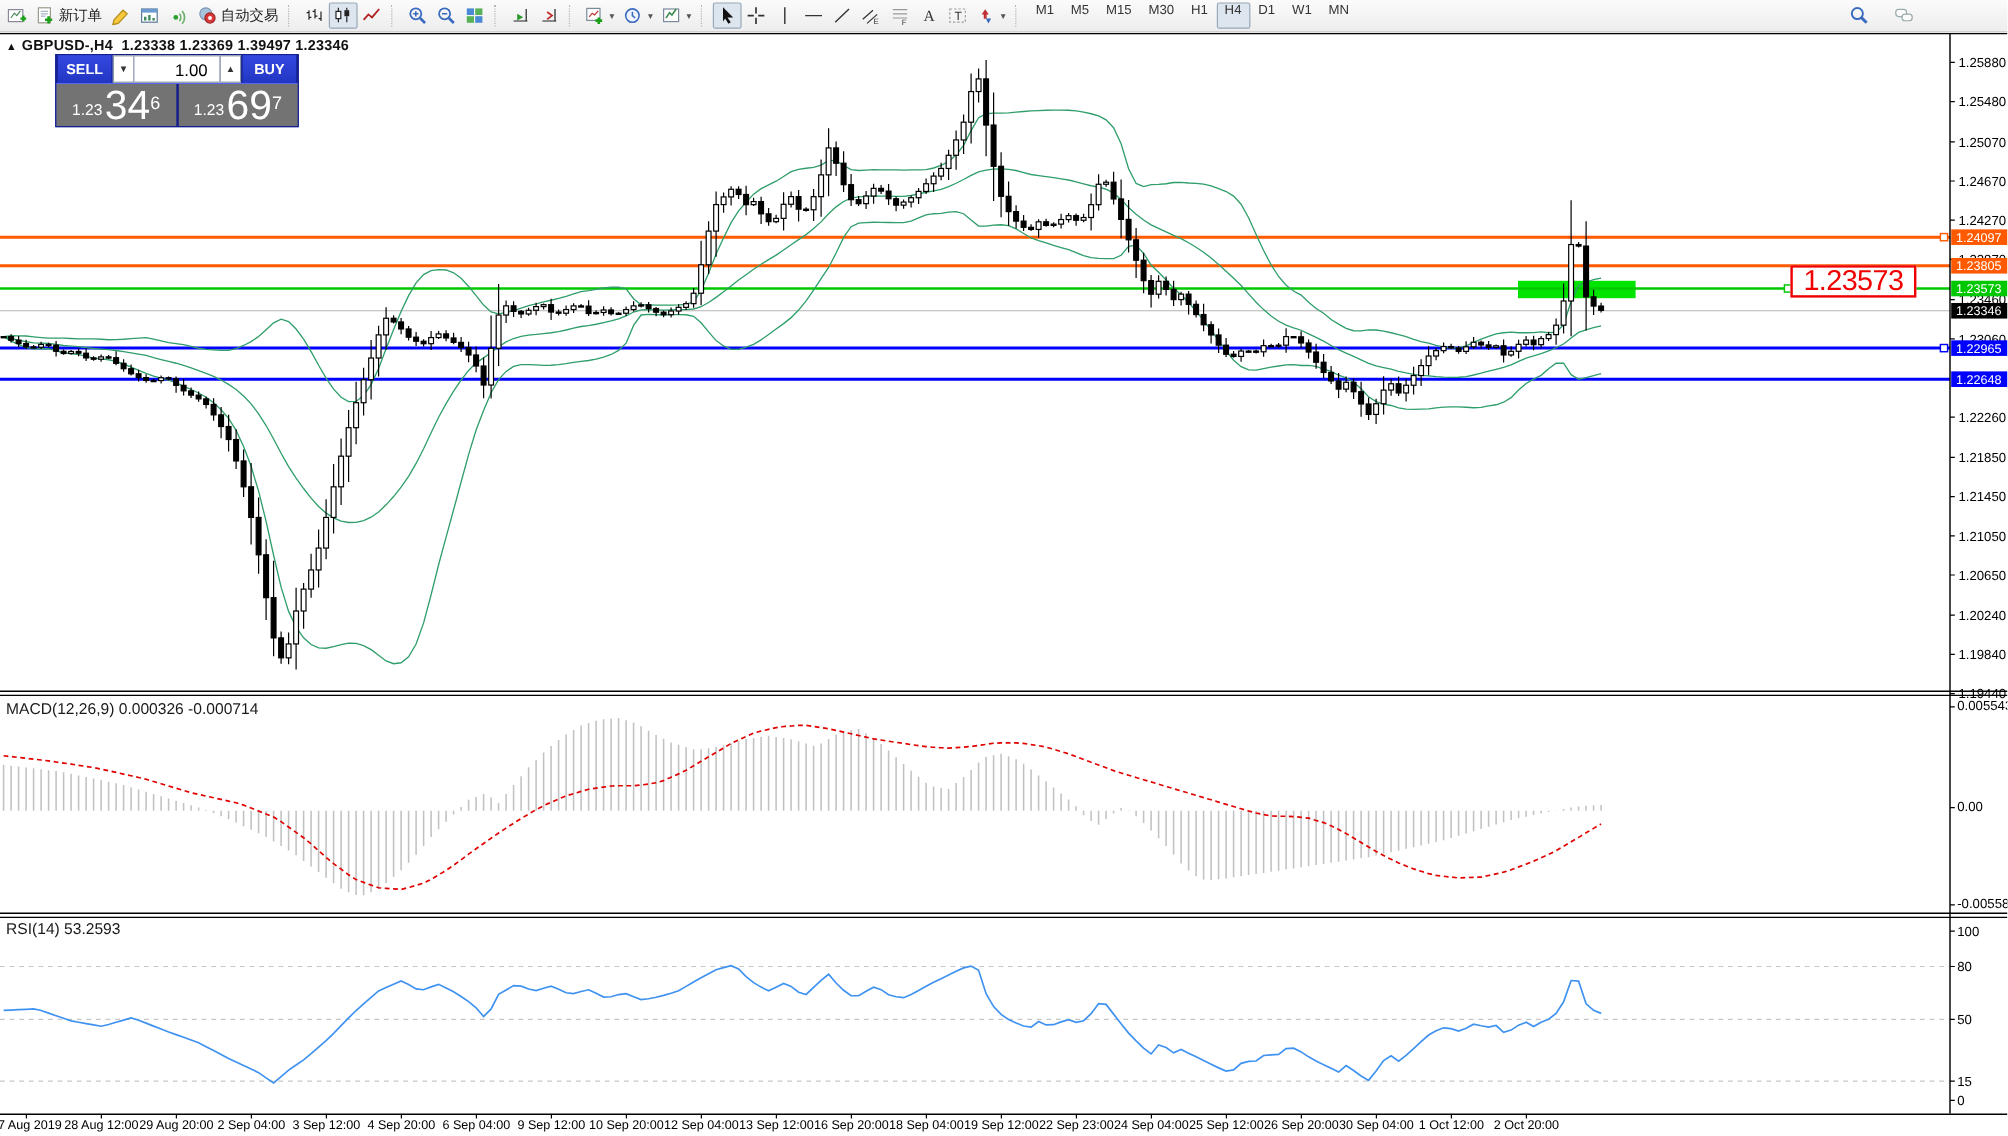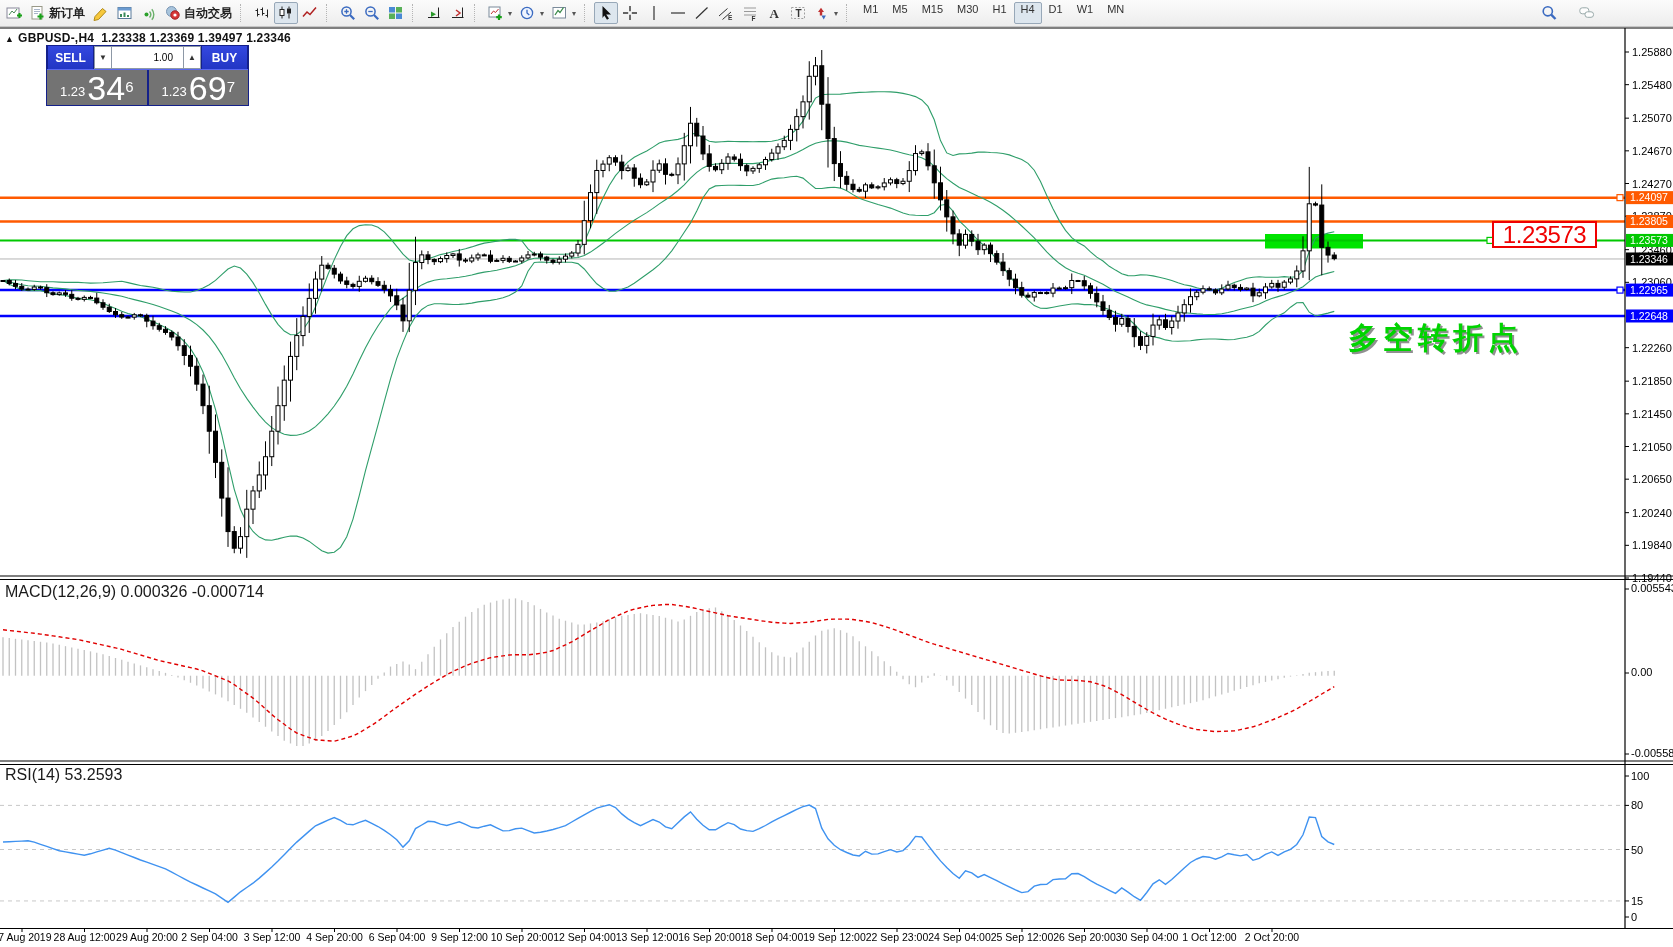--- a/index.html
+++ b/index.html
@@ -8,21 +8,21 @@
   #app { position:relative; width:1673px; height:947px; background:#fff; }
 
   
   #toolbar { position:absolute; left:0; top:0; width:1673px; height:27px;
     background:linear-gradient(#fbfbfb,#ededed); border-bottom:1px solid #c6c6c6;
     display:flex; align-items:center; padding:0 2px; z-index:20; }
   .tb-group { display:flex; align-items:center; height:100%; }
   .tb-sep { width:7px; height:18px; border-left:1px dotted #b5b5b5; margin:0 3px 0 4px; }
   .tb-btn { display:flex; align-items:center; gap:3px; height:22px; min-width:23px;
     padding:0 3px; border:1px solid transparent; border-radius:2px; justify-content:center;
-    font-size:12px; color:#222; cursor:default;font-weight:bold; }
+    font-size:12px; color:#222; cursor:default; }
   .tb-btn.active { border:1px solid #98a8b8; background:#dde6ee; }
   .tb-btn svg { display:block; }
   .tb-btn .cjk { font-size:12px; }
   .tb-btn .caret { font-size:8px; color:#555; margin-left:1px; }
   .tb-tf { font-size:11px; color:#333; padding:0 6px; height:22px; display:flex;
     border:1px solid transparent; border-radius:2px; }
   .tb-tf.active { border:1px solid #98a8b8; background:#dde6ee; }
   #tb-right { margin-left:auto; display:flex; align-items:center; gap:14px; padding-right:72px; }
 
   
@@ -33,36 +33,36 @@
 
   #trade-panel { position:absolute; left:3px; top:45px; width:203px; z-index:6;
     background:#1b2cb0; border:1px solid #14208a;margin-left:43px; }
   #tp-row1 { display:flex; height:23px; }
   .tp-btn { flex:0 0 47px; background:linear-gradient(#3448e0,#2236c4); color:#fff;
     font-size:12px; font-weight:700; display:flex; align-items:center; justify-content:center;
     border-right:1px solid #14208a; border-left:1px solid #14208a; }
   .tp-spin { flex:0 0 18px; background:#fff; border:1px solid #8d98a6; color:#333;
     font-size:8px; display:flex; align-items:center; justify-content:center; }
   #tp-volume { flex:1; background:#fff; border-top:1px solid #8d98a6; border-bottom:1px solid #8d98a6;
-    color:#000; font-size:10px; display:flex; align-items:center; justify-content:flex-end; padding-right:10px; }
+    color:#000; font-size:14px; display:flex; align-items:center; justify-content:flex-end; padding-right:10px; }
   #tp-row2 { display:flex; height:36px; border-top:1px solid #5a68f0; }
   .tp-price { flex:1; color:#fff; display:flex; align-items:flex-end; justify-content:center;
     padding-bottom:2px; background:#737373; }
   .tp-price + .tp-price { border-left:2px solid #14208a; }
   .tp-base { font-size:13px; margin-right:2px; line-height:22px; }
   .tp-big  { font-size:34px; line-height:30px; font-weight:400; }
   .tp-sup  { font-size:15px; line-height:34px; align-self:flex-start; }
 
   #price-callout { position:absolute; left:1492px; top:221px; width:105px; height:27px; z-index:7;
     background:#fff; border:2px solid #f00000; color:#f00000; font-size:24px; font-weight:500;
     display:flex; align-items:center; justify-content:center; letter-spacing:-0.5px; }
   #cn-note { position:absolute; left:1348px; top:318px; z-index:7; font-size:30px; font-weight:700;
     color:#00d400; letter-spacing:5px; text-shadow:2px 2px 0 #909090; }
 
-  .ind-label { position:absolute; left:5px; z-index:5; font-size:16px; color:#1a1a1a;text-align:right; }
+  .ind-label { position:absolute; left:5px; z-index:5; font-size:13px; color:#1a1a1a;text-align:right; }
   #macd-label { top:583px; }
   #rsi-label  { top:766px; }
 </style>
 </head>
 <body>
 
 <div id="app">
   <div id="toolbar">
       <div class="tb-group">
         <div class="tb-btn">
@@ -1136,14 +1136,13 @@
         <span class="tp-big">69</span>
         <span class="tp-sup">7</span>
       </div>
     </div>
   </div>
 
   <div class="ind-label" id="macd-label">MACD(12,26,9) 0.000326 -0.000714</div>
   <div class="ind-label" id="rsi-label">RSI(14) 53.2593</div>
 
   <div id="price-callout">1.23573</div>
-  <div id="cn-note">多空转折点</div>
 </div>
 
 </body></html>

